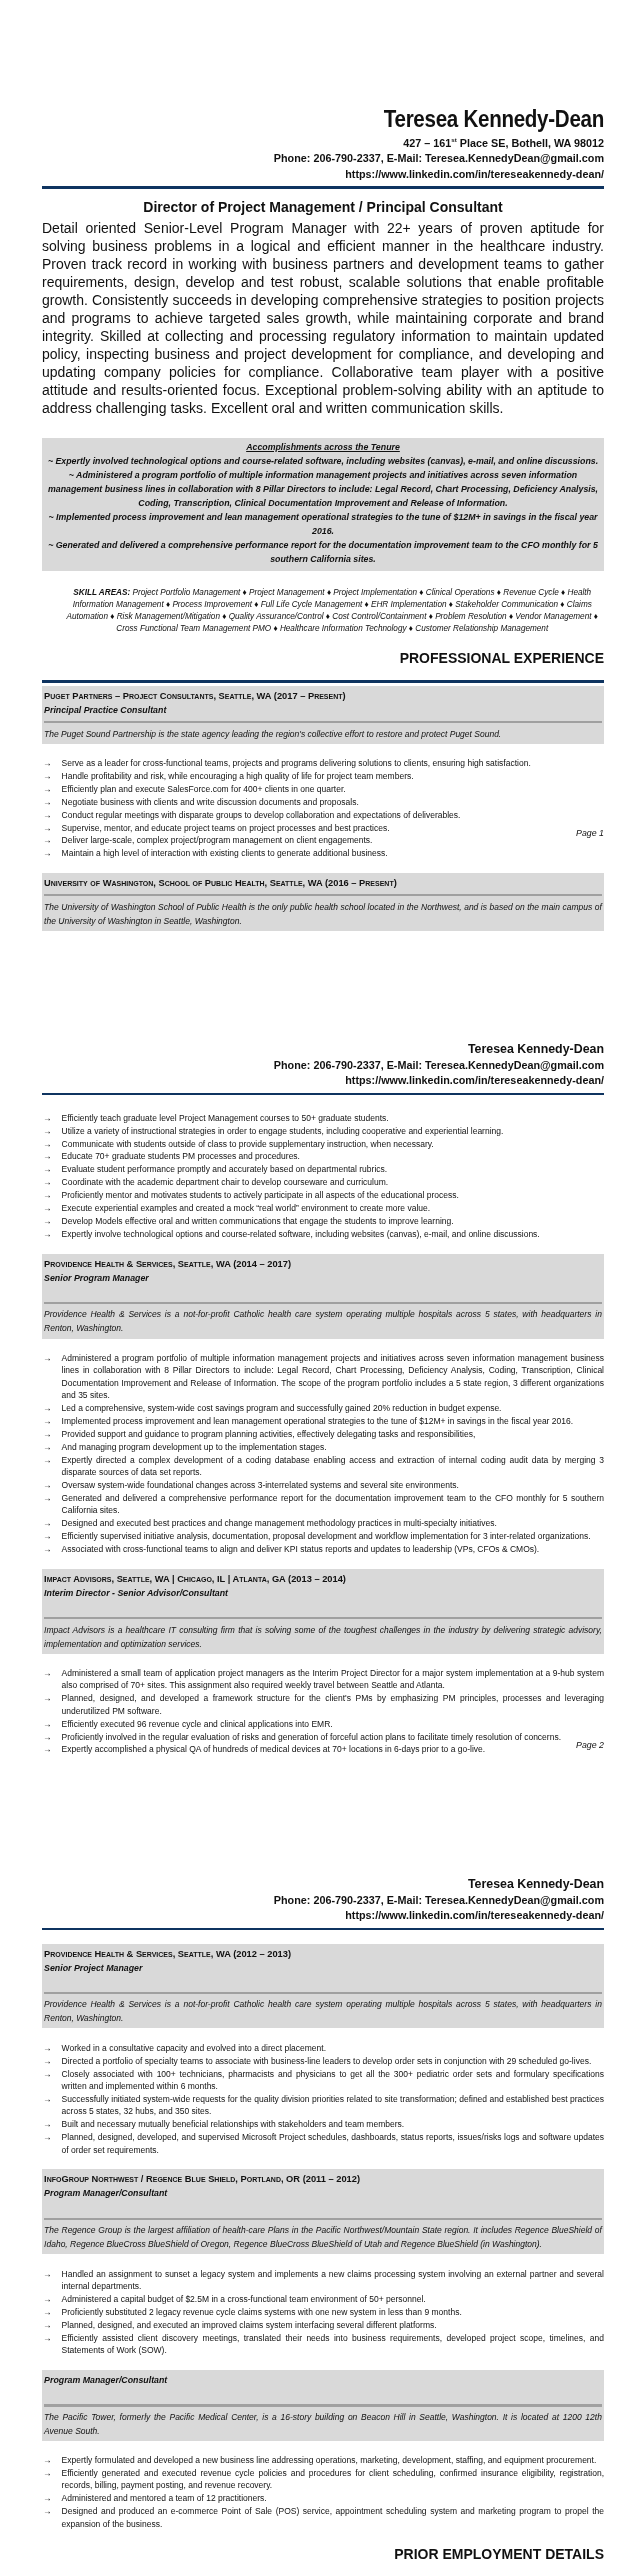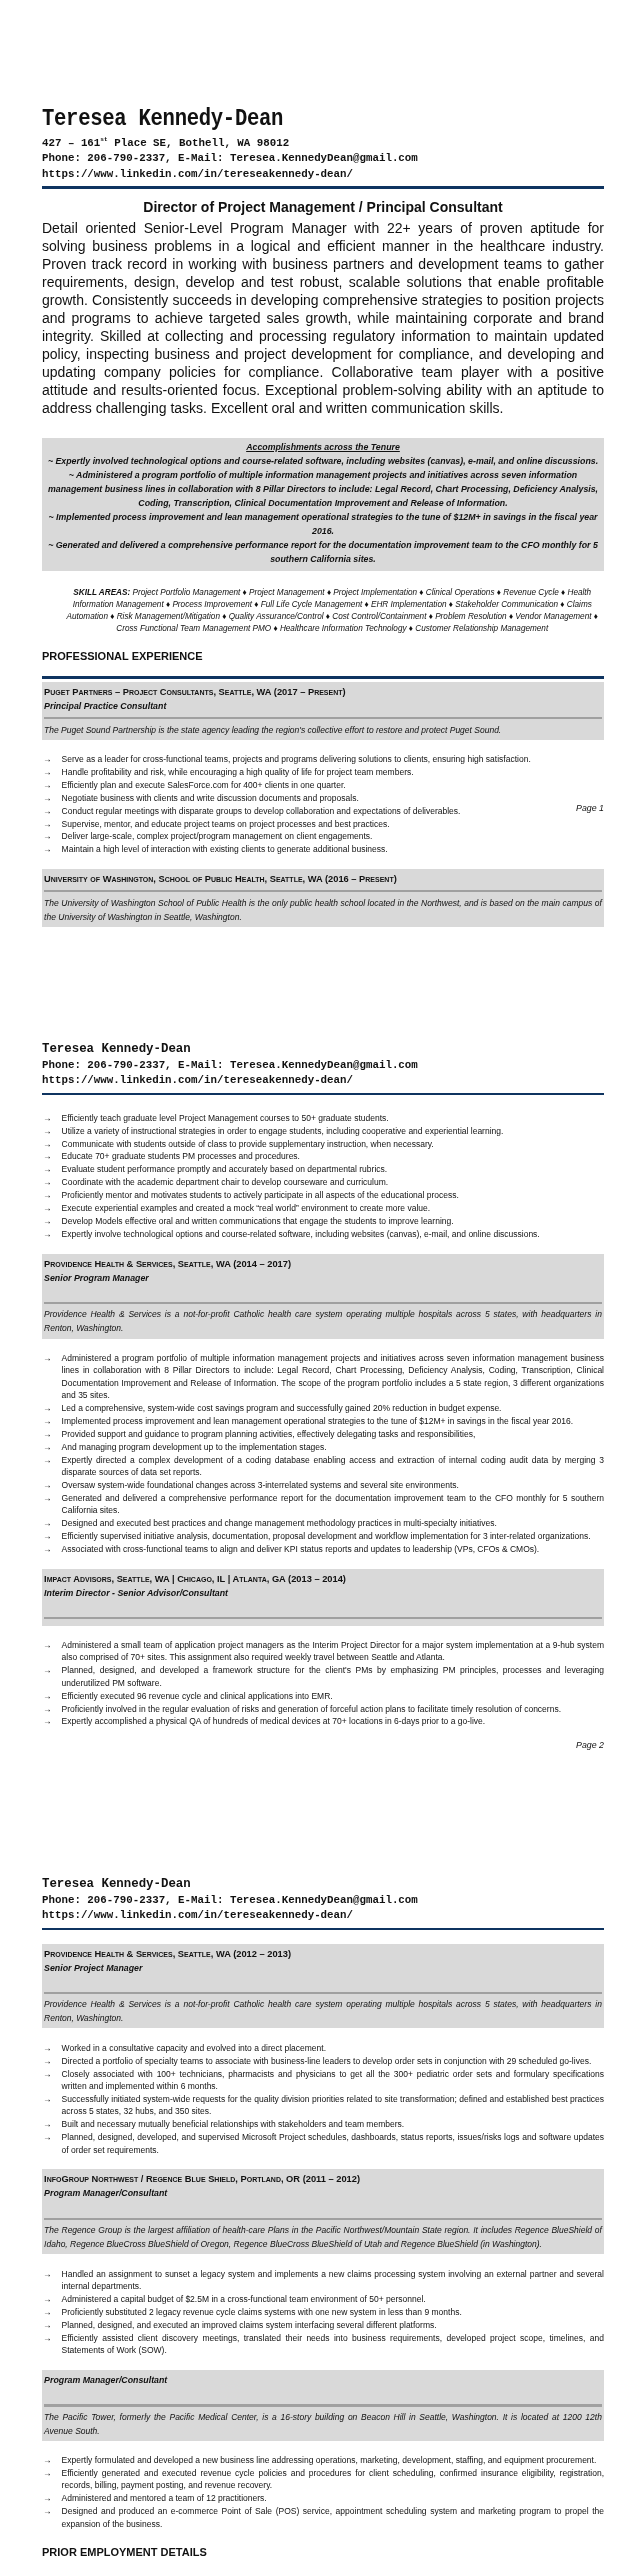--- a/index.html
+++ b/index.html
@@ -3,52 +3,52 @@
 <meta charset="utf-8">
 <style>
   * { box-sizing: border-box; margin: 0; padding: 0; }
   html, body { background: #ffffff; width: 639px; }
   body { font-family: "Liberation Sans", sans-serif; color: #111; font-size: 8.8px; }
   .page { position: relative; width: 639px; padding: 0 35px 0 42px; }
   .page1 { height: 915px; padding-top: 106px; }
   .page2 { height: 914px; padding-top: 126px; }
   .page3 { height: 858px; padding-top: 47px; }
 
-  .hdr { text-align: left; font-family: Liberation Mono, monospace; font-weight: bold; color: #111; }
+  .hdr { text-align: right; font-family: Liberation Sans, sans-serif; font-weight: bold; color: #111; }
   .hdr .name-big { font-size: 20.6px; line-height: 26px; letter-spacing: -0.3px; transform: scaleY(1.15); }
   .hdr .line { font-size: 10.8px; line-height: 15.5px; }
   .hdr .name-small { font-size: 12.4px; line-height: 16.5px; }
   .hdr sup { font-size: 6.2px; }
   .rule-blue { height: 2.6px; background: #0f3460; margin-top: 4.1px; }
 
   .title { text-align: center; font-weight: bold; font-size: 14px; margin-top: 10.3px; margin-bottom: 4.1px; }
   .summary { text-align: justify; font-size: 14px; line-height: 18px; }
 
   .accomp { background: #d9d9d9; margin-top: 20.6px; padding: 2.1px 3.1px 5.2px; text-align: center; font-style: italic; font-weight: bold; font-size: 8.8px; line-height: 14px; }
   .accomp .ahead { text-decoration: underline; }
 
   .skills { font-style: italic; text-align: center; font-size: 8.2px; line-height: 12px; margin: 15.5px 2.1px 0 20.6px; }
   .skills .label { font-weight: bold; }
 
-  .section-title { text-align: left; font-weight: bold; font-size: 11px; margin-top: 15.5px; }
+  .section-title { text-align: right; font-weight: bold; font-size: 14px; margin-top: 15.5px; }
   .section-rule { height: 2.6px; background: #0f3460; margin-top: 14.4px; }
 
   .job-box { background: #d9d9d9; padding: 3.1px 2.1px 3.1px 2.1px; }
   .job-box .company { font-weight: bold; font-variant: small-caps; font-size: 9.3px; line-height: 14px; }
   .job-box .role { font-weight: bold; font-style: italic; font-size: 8.8px; line-height: 14px; }
   .job-box .gap { height: 13.4px; }
   .job-box .grey-rule { height: 2.1px; background: #a0a0a0; margin: 4.1px 0 3.1px; }
   .job-box .desc { font-style: italic; text-align: justify; font-size: 8.5px; line-height: 14px; }
 
   ul.bullets { list-style: none; margin-top: 13.4px; }
   ul.bullets li { position: relative; padding-left: 19.6px; font-size: 8.5px; line-height: 12.4px; text-align: justify; margin-bottom: 0.5px; }
   ul.bullets li .arrow { position: absolute; left: 1px; top: 0; }
 
   .page-num { position: absolute; right: 35px; font-style: italic; font-size: 8.8px; }
-  .page1 .page-num { top: 803px; }
+  .page1 .page-num { top: 828px; }
   .page2 .page-num { top: 825px; }
 </style>
 </head>
 <body>
 
 <div class="page page1">
   <div class="hdr">
     <div class="name-big">Teresea Kennedy-Dean</div>
     <div class="line"><span>427 – 161</span><sup>st</sup><span> Place SE, Bothell, WA 98012</span></div>
     <div class="line">Phone: 206-790-2337, E-Mail: Teresea.KennedyDean@gmail.com</div>
@@ -138,20 +138,21 @@
     <li><span class="arrow">→</span><span>Designed and executed best practices and change management methodology practices in multi-specialty initiatives.</span></li>
     <li><span class="arrow">→</span><span>Efficiently supervised initiative analysis, documentation, proposal development and workflow implementation for 3 inter-related organizations.</span></li>
     <li><span class="arrow">→</span><span>Associated with cross-functional teams to align and deliver KPI status reports and updates to leadership (VPs, CFOs &amp; CMOs).</span></li>
   </ul>
 
   <div class="job-box" style="margin-top:13.4px">
     <div class="company">Impact Advisors, Seattle, WA | Chicago, IL | Atlanta, GA (2013 – 2014)</div>
     <div class="role">Interim Director - Senior Advisor/Consultant</div>
     <div class="gap"></div>
     <div class="grey-rule"></div>
+    <div class="desc">Impact Advisors is a healthcare IT consulting firm that is solving some of the toughest challenges in the industry by delivering strategic advisory, implementation and optimization services.</div>
   </div>
   <ul class="bullets">
     <li><span class="arrow">→</span><span>Administered a small team of application project managers as the Interim Project Director for a major system implementation at a 9-hub system also comprised of 70+ sites. This assignment also required weekly travel between Seattle and Atlanta.</span></li>
     <li><span class="arrow">→</span><span>Planned, designed, and developed a framework structure for the client's PMs by emphasizing PM principles, processes and leveraging underutilized PM software.</span></li>
     <li><span class="arrow">→</span><span>Efficiently executed 96 revenue cycle and clinical applications into EMR.</span></li>
     <li><span class="arrow">→</span><span>Proficiently involved in the regular evaluation of risks and generation of forceful action plans to facilitate timely resolution of concerns.</span></li>
     <li><span class="arrow">→</span><span>Expertly accomplished a physical QA of hundreds of medical devices at 70+ locations in 6-days prior to a go-live.</span></li>
   </ul>
 
   <div class="page-num">Page 2</div>

